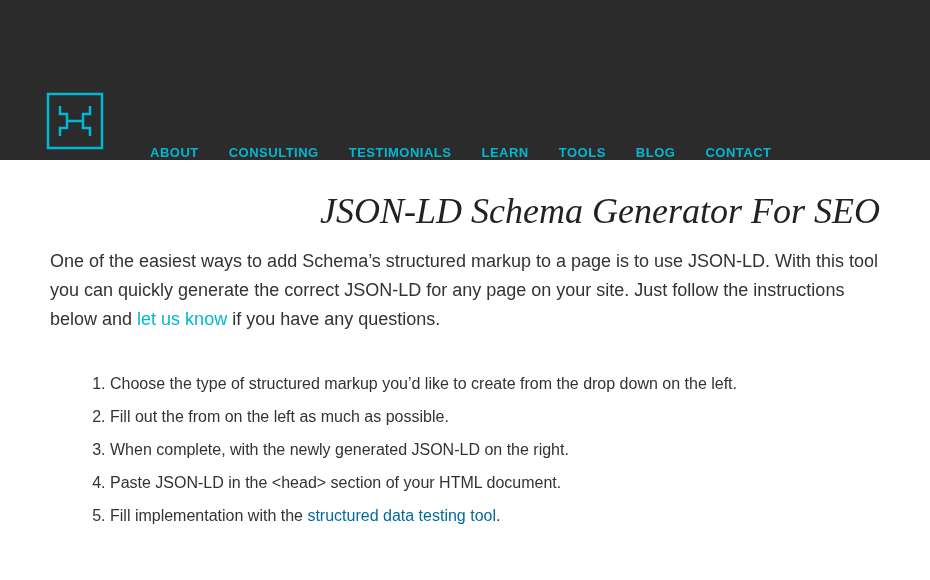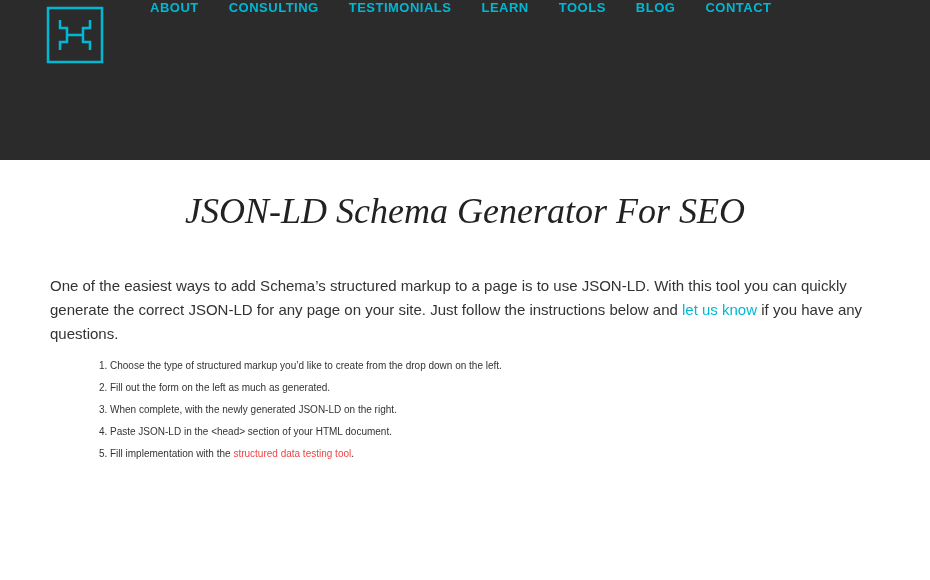--- a/index.html
+++ b/index.html
@@ -14,21 +14,21 @@
       color: #333;
       background: #fff;
       width: 930px;
       min-height: 580px;
     }
 
     header {
       background-color: #2b2b2b;
       padding: 0 40px;
       display: flex;
-      align-items: flex-start;
+      align-items: flex-end;
       height: 160px;
     }
 
     .logo-container {
       margin-right: 40px;
       flex-shrink: 0;
     }
 
     .logo-svg {
       width: 70px;
@@ -53,52 +53,52 @@
 
     main {
       padding: 30px 50px 40px 50px;
     }
 
     .page-title {
       font-family: Georgia, serif;
       font-size: 36px;
       font-style: italic;
       font-weight: normal;
-      text-align: center;
+      text-align: right;
       color: #222;
-      margin-bottom: 42px;
+      margin-bottom: 15px;
     }
 
     .intro-text {
       font-family: Arial, sans-serif;
-      font-size: 15px;
+      font-size: 18px;
       line-height: 1.6;
       color: #333;
-      margin-bottom: 11px;
+      margin-bottom: 37px;
     }
 
     .intro-text a {
       color: #00b8d4;
       text-decoration: none;
     }
 
     .instructions-list {
       font-family: Arial, sans-serif;
-      font-size: 10px;
+      font-size: 16px;
       line-height: 1.8;
       color: #333;
       padding-left: 60px;
     }
 
     .instructions-list li {
       margin-bottom: 4px;
     }
 
     .instructions-list a {
-      color: #ef4444;
+      color: #0369a1;
       text-decoration: none;
     }
   </style>
 </head>
 <body>
 
 <header>
   <div class="logo-container">
     <svg class="logo-svg" viewBox="0 0 70 70" xmlns="http://www.w3.org/2000/svg">
 
@@ -135,21 +135,21 @@
   <p class="intro-text">
     <span>One of the easiest ways to add Schema’s structured markup to a page is to use JSON-LD. With this tool you can quickly generate the correct JSON-LD for any page on your site. Just follow the instructions below and</span>
     <a>let us know</a><span> if you have any questions.</span>
   </p>
 
   <ol class="instructions-list">
     <li>
       <span>Choose the type of structured markup you’d like to create from the drop down on the left.</span>
     </li>
     <li>
-      <span>Fill out the form on the left as much as generated.</span>
+      <span>Fill out the from on the left as much as possible.</span>
     </li>
     <li>
       <span>When complete, with the newly generated JSON-LD on the right.</span>
     </li>
     <li>
       <span>Paste JSON-LD in the &lt;head&gt; section of your HTML document.</span>
     </li>
     <li>
       <span>Fill implementation with the</span>
       <a>structured data testing tool</a><span>.</span>

